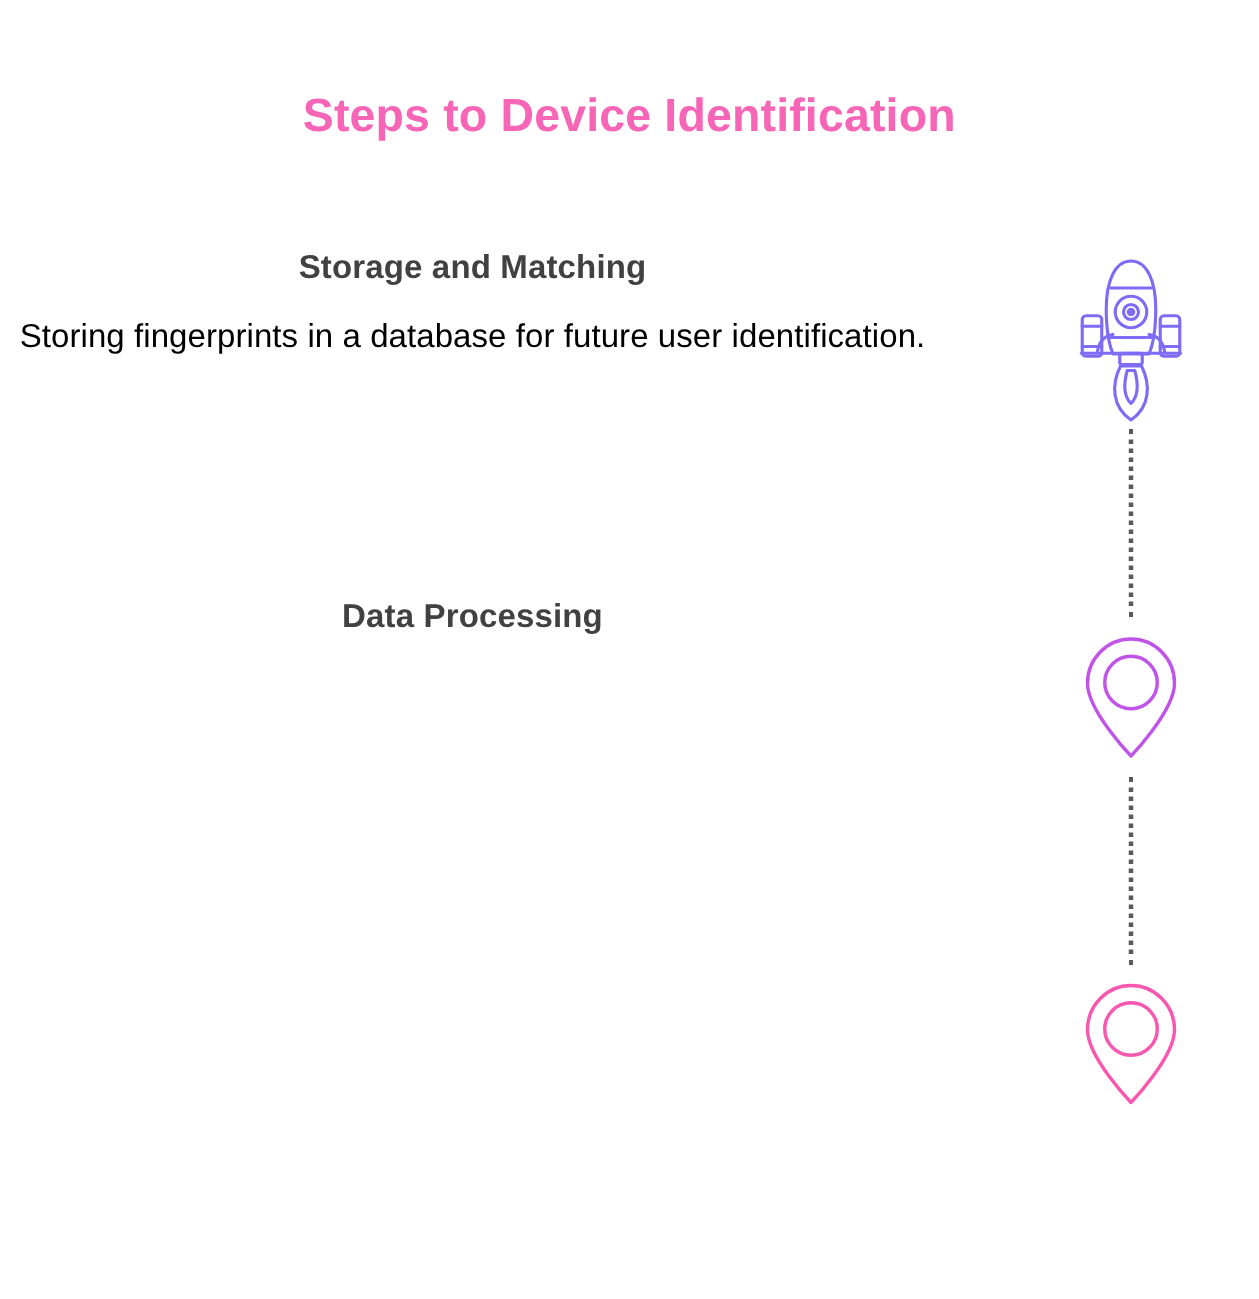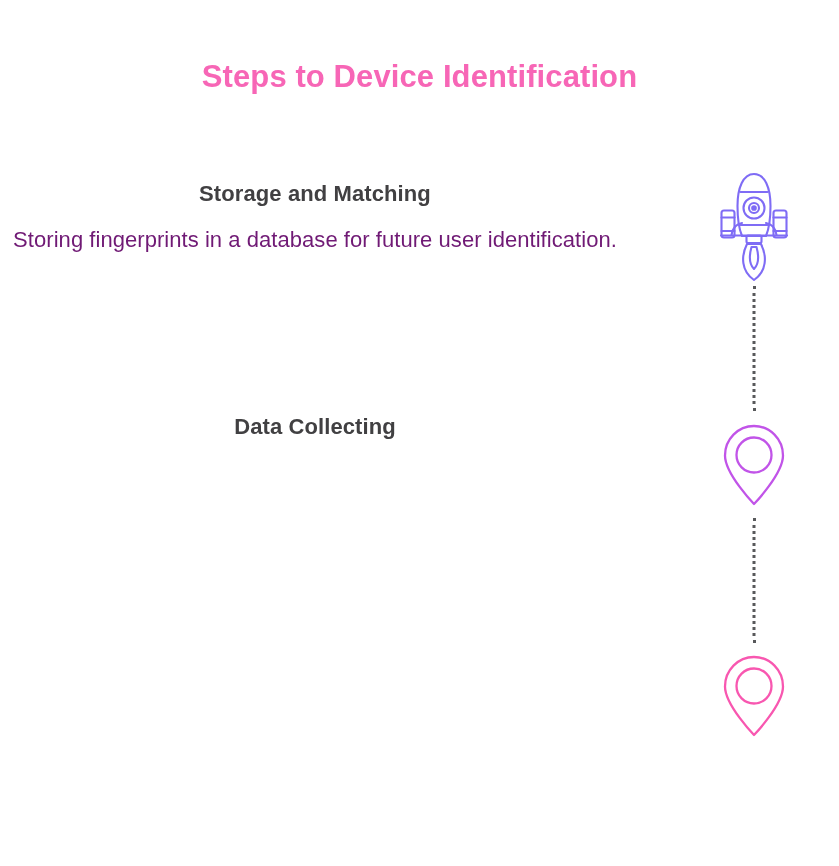--- a/index.html
+++ b/index.html
@@ -33,21 +33,21 @@
     font-weight: bold;
     color: #F766B6;
     letter-spacing: 0.1px;
     line-height: 42px;
   }
 
   
   .steps-col {
     position: absolute;
     left: 0;
-    top: 16px;
+    top: 0;
     width: 660px;
     height: 640px;
   }
 
   .step {
     position: absolute;
     left: 0;
     width: 630px;
     text-align: center;
   }
@@ -61,21 +61,21 @@
     font-weight: bold;
     color: #414042;
     line-height: 30px;
     margin: 0 0 14px 0;
     letter-spacing: 0.1px;
   }
 
   .step-body {
     font-size: 22px;
     font-weight: normal;
-    color: #701a75;
+    color: #000000;
     line-height: 33px;
     margin: 0;
     letter-spacing: 0.05px;
     text-align: center;
   }
 
   
   .timeline {
     position: absolute;
     left: 660px;
@@ -115,21 +115,21 @@
   <div class="title">Steps to Device Identification</div>
 
   <div class="steps-col">
 
     <div class="step step-1">
       <div class="step-heading">Storage and Matching</div>
       <div class="step-body">Storing fingerprints in a database for future user identification.</div>
     </div>
 
     <div class="step step-2">
-      <div class="step-heading">Data Collecting</div>
+      <div class="step-heading">Data Processing</div>
     </div>
 
 
   </div>
 
   <div class="timeline">
 
     <div class="timeline-icon icon-rocket">
       <svg viewBox="0 0 76 115" width="76" height="115" fill="none" stroke="#7F6CF5" stroke-width="2.1" stroke-linecap="round" stroke-linejoin="round">
 

